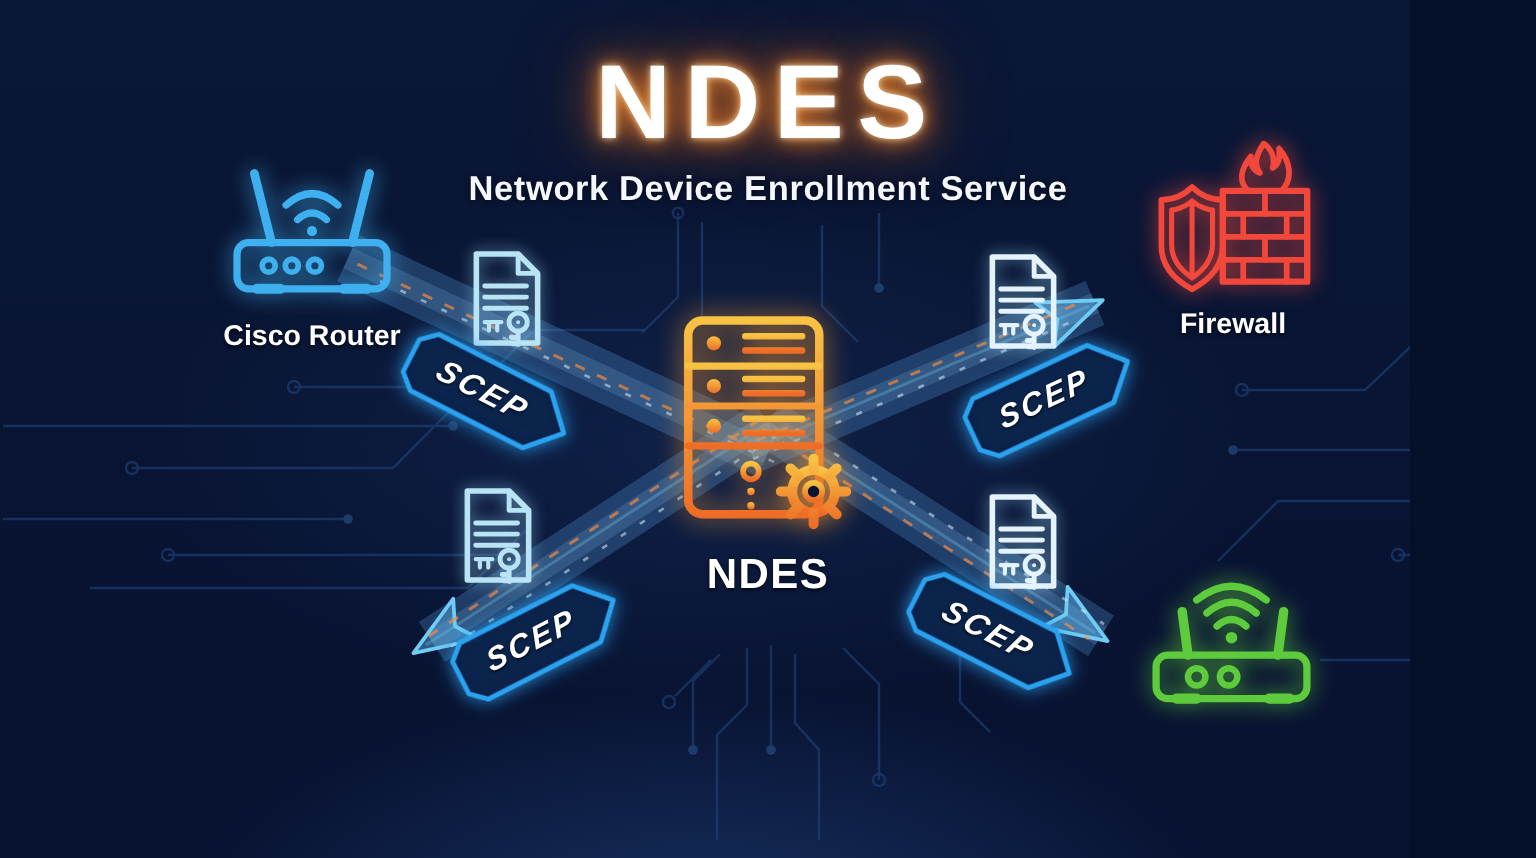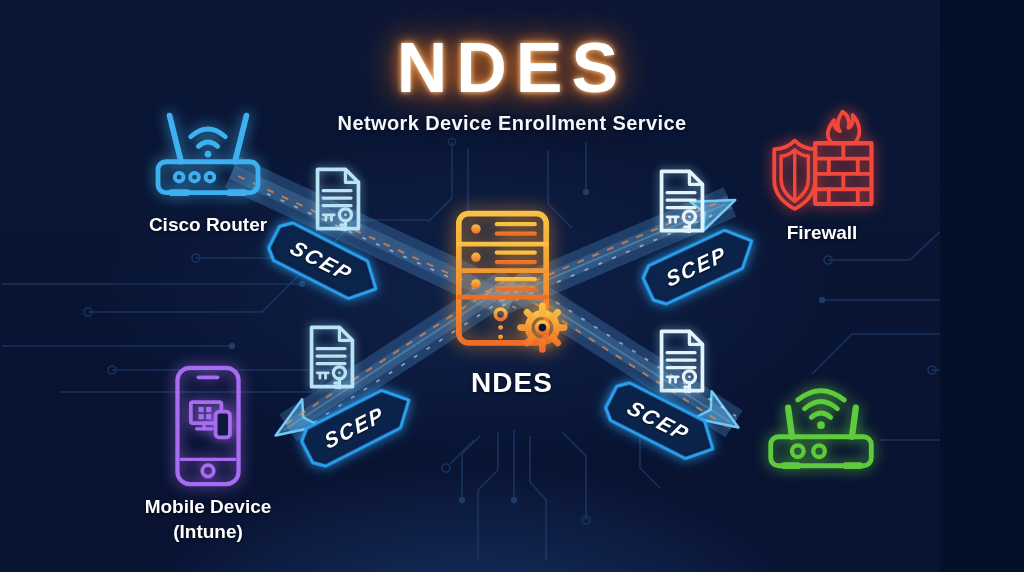--- a/index.html
+++ b/index.html
@@ -15,33 +15,33 @@
   .bg-layer{position:absolute;inset:0;pointer-events:none;}
 
   
   .title-block{position:absolute;top:28px;left:0;width:1024px;text-align:center;}
   .title-block h1{
     margin:0;font-size:70px;font-weight:800;letter-spacing:9px;color:#ffffff;
     text-shadow:0 0 5px rgba(255,214,160,.95),0 0 14px rgba(244,138,44,.95),
                 0 0 30px rgba(240,110,20,.8),0 0 55px rgba(240,110,20,.5);
   }
   .title-block p{
-    margin:4px 0 0;font-size:20px;font-weight:bold;color:#f4f7fb;letter-spacing:.4px;
+    margin:4px 0 0;font-size:23px;font-weight:bold;color:#f4f7fb;letter-spacing:.4px;
     text-shadow:0 1px 4px rgba(0,0,0,.6);
   }
 
   
   .node{position:absolute;display:flex;flex-direction:column;align-items:center;gap:7px;}
   .node .label{
-    font-size:19px;font-weight:bold;color:#ffffff;text-align:center;line-height:1.3;
+    font-size:19px;font-weight:bold;color:#ffffff;line-height:1.3;
     text-shadow:0 1px 3px rgba(0,0,0,.65);white-space:nowrap;
   }
   .node-router{left:130px;top:106px;width:156px;color:#3fb0ef;}
   .node-router .icon{filter:drop-shadow(0 0 7px rgba(63,176,239,.85));}
-  .node-firewall{left:752px;top:110px;width:140px;color:#f2483c;}
+  .node-firewall{left:752px;top:94px;width:140px;color:#f2483c;}
   .node-firewall .icon{filter:drop-shadow(0 0 7px rgba(242,72,60,.85));}
   .node-mobile{left:146px;top:364px;width:124px;color:#a86cf2;}
   .node-mobile .icon{filter:drop-shadow(0 0 7px rgba(168,108,242,.85));}
   .node-iot{left:756px;top:378px;width:130px;color:#5ecb3c;}
   .node-iot .icon{filter:drop-shadow(0 0 7px rgba(94,203,60,.85));}
   .node-center{left:442px;top:208px;width:140px;}
   .node-center .icon{filter:drop-shadow(0 0 9px rgba(245,150,46,.85));}
   .node-center .label{font-size:28px;letter-spacing:1px;}
 
   
@@ -221,41 +221,20 @@
       <circle cx="56" cy="136" r="2.6" fill="url(#srvGrad)" stroke="none"></circle>
       <g>
         <circle cx="100" cy="126" r="15" stroke-width="7"></circle>
         <circle cx="100" cy="126" r="6" stroke-width="4" fill="#0a1533"></circle>
         <path d="M115,126 L123,126 M110.6,136.6 L116.2,142.2 M100,141 L100,149 M89.4,136.6 L83.8,142.2 M85,126 L77,126 M89.4,115.4 L83.8,109.8 M100,111 L100,103 M110.6,115.4 L116.2,109.8" stroke-width="7"></path>
       </g>
     </svg>
     <div class="label">NDES</div>
   </div>
 
-  <div class="node node-mobile">
-    <svg class="icon" width="76" height="124" viewBox="0 0 76 130" fill="none" stroke="currentColor" stroke-linecap="round" stroke-linejoin="round">
-      <rect x="6" y="4" width="64" height="122" rx="13" stroke-width="4.5"></rect>
-      <path d="M28,14 H48" stroke-width="4"></path>
-      <path d="M10,100 H66" stroke-width="3.5"></path>
-      <circle cx="38" cy="112" r="6" stroke-width="4"></circle>
-      <g>
-        <rect x="20" y="40" width="32" height="22" rx="2" stroke-width="4"></rect>
-        <rect x="28" y="45" width="5.5" height="5.5" fill="currentColor" stroke="none"></rect>
-        <rect x="36" y="45" width="5.5" height="5.5" fill="currentColor" stroke="none"></rect>
-        <rect x="28" y="52.5" width="5.5" height="5.5" fill="currentColor" stroke="none"></rect>
-        <rect x="36" y="52.5" width="5.5" height="5.5" fill="currentColor" stroke="none"></rect>
-        <path d="M34,62 V68 M26,68 H42" stroke-width="3.5"></path>
-        <rect x="46" y="50" width="15" height="27" rx="4" stroke-width="4" fill="#0c1a3d"></rect>
-      </g>
-    </svg>
-    <div class="label">
-      <div>Mobile Device</div>
-      <div>(Intune)</div>
-    </div>
-  </div>
 
   <div class="node node-iot">
     <svg class="icon" width="116" height="102" viewBox="0 0 120 104" fill="none" stroke="currentColor" stroke-linecap="round" stroke-linejoin="round">
       <path d="M30,60 L26,30" stroke-width="6.5"></path>
       <path d="M92,60 L96,30" stroke-width="6.5"></path>
       <circle cx="60" cy="48" r="4" fill="currentColor" stroke="none"></circle>
       <path d="M50,40 Q60,31 70,40" stroke-width="5"></path>
       <path d="M43,31 Q60,16 77,31" stroke-width="5"></path>
       <path d="M36,22 Q60,3 84,22" stroke-width="5"></path>
       <rect x="8" y="60" width="104" height="30" rx="8" stroke-width="5"></rect>

